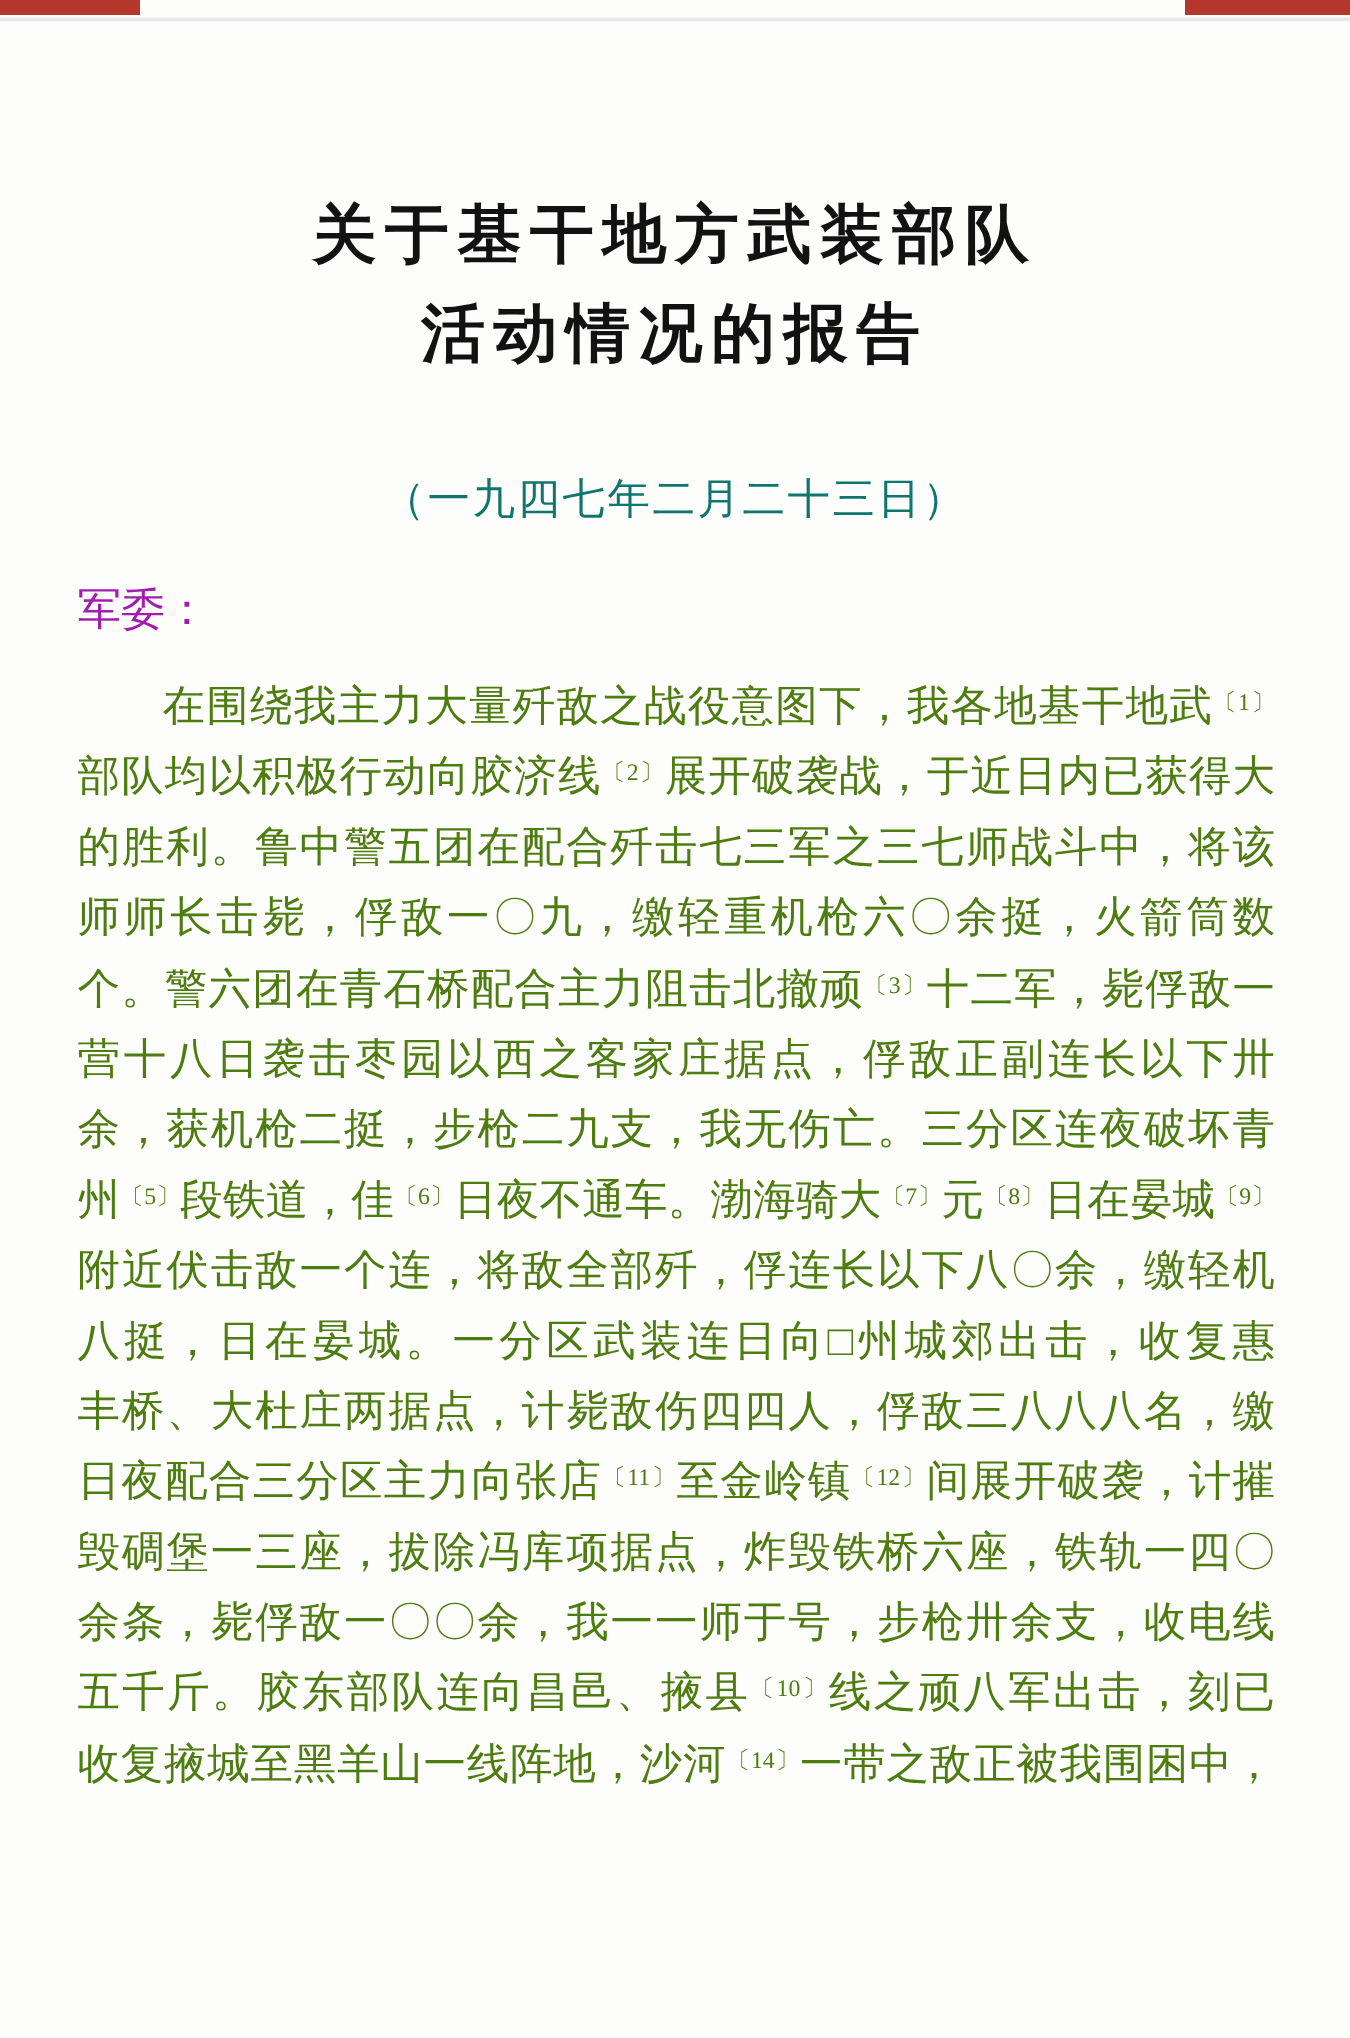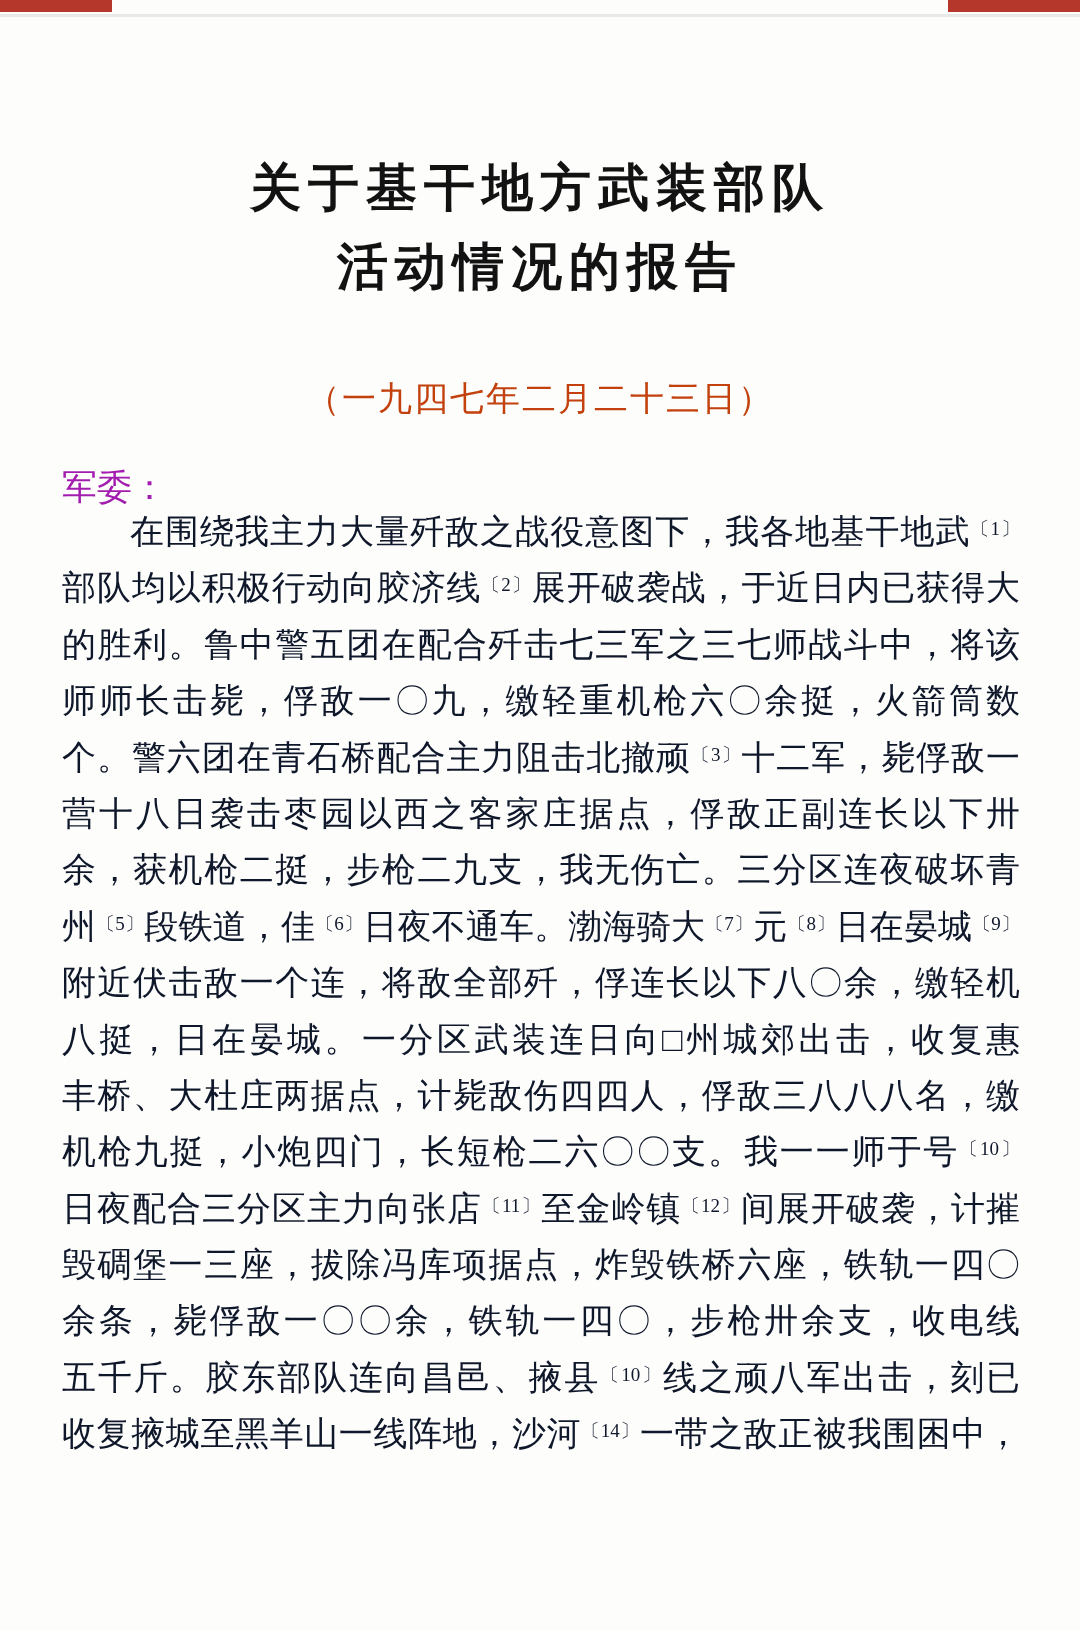--- a/index.html
+++ b/index.html
@@ -46,36 +46,36 @@
     color: #121212;
   }
   .dateline {
     position: absolute;
     top: 376px;
     left: 0;
     width: 100%;
     text-align: center;
     font-size: 34px;
     letter-spacing: 2px;
-    color: #c2410c;
+    color: #0f766e;
   }
   .salutation {
     position: absolute;
     top: 464px;
     left: 62px;
     font-size: 35px;
     color: #a21caf;
   }
   .bodytext {
     position: absolute;
-    top: 504px;
+    top: 538px;
     left: 62px;
     width: 958px;
     font-size: 34px;
-    color: #0f172a;
+    color: #4d7c0f;
   }
   .line {
     height: 56.4px;
     line-height: 56.4px;
     text-align: justify;
     text-align-last: justify;
     text-justify: inter-character;
     white-space: nowrap;
   }
   .line.indent { text-indent: 68px; }
@@ -109,21 +109,20 @@
       <div class="line">部队均以积极行动向胶济线<sup class="fn">〔2〕</sup>展开破袭战，于近日内已获得大</div>
       <div class="line">的胜利。鲁中警五团在配合歼击七三军之三七师战斗中，将该</div>
       <div class="line">师师长击毙，俘敌一〇九，缴轻重机枪六〇余挺，火箭筒数</div>
       <div class="line">个。警六团在青石桥配合主力阻击北撤顽<sup class="fn">〔3〕</sup>十二军，毙俘敌一</div>
       <div class="line">营十八日袭击枣园以西之客家庄据点，俘敌正副连长以下卅</div>
       <div class="line">余，获机枪二挺，步枪二九支，我无伤亡。三分区连夜破坏青</div>
       <div class="line">州<sup class="fn">〔5〕</sup>段铁道，佳<sup class="fn">〔6〕</sup>日夜不通车。渤海骑大<sup class="fn">〔7〕</sup>元<sup class="fn">〔8〕</sup>日在晏城<sup class="fn">〔9〕</sup></div>
       <div class="line">附近伏击敌一个连，将敌全部歼，俘连长以下八〇余，缴轻机</div>
       <div class="line">八挺，日在晏城。一分区武装连日向□州城郊出击，收复惠</div>
       <div class="line">丰桥、大杜庄两据点，计毙敌伤四四人，俘敌三八八八名，缴</div>
-      <div class="line">机枪九挺，小炮四门，长短枪二六〇〇支。我一一师于号<sup class="fn">〔10〕</sup></div>
       <div class="line">日夜配合三分区主力向张店<sup class="fn">〔11〕</sup>至金岭镇<sup class="fn">〔12〕</sup>间展开破袭，计摧</div>
       <div class="line">毁碉堡一三座，拔除冯库项据点，炸毁铁桥六座，铁轨一四〇</div>
-      <div class="line">余条，毙俘敌一〇〇余，铁轨一四〇，步枪卅余支，收电线</div>
+      <div class="line">余条，毙俘敌一〇〇余，我一一师于号，步枪卅余支，收电线</div>
       <div class="line">五千斤。胶东部队连向昌邑、掖县<sup class="fn">〔10〕</sup>线之顽八军出击，刻已</div>
       <div class="line">收复掖城至黑羊山一线阵地，沙河<sup class="fn">〔14〕</sup>一带之敌正被我围困中，</div>
     </div>
 
 </div>
 
 </body></html>

